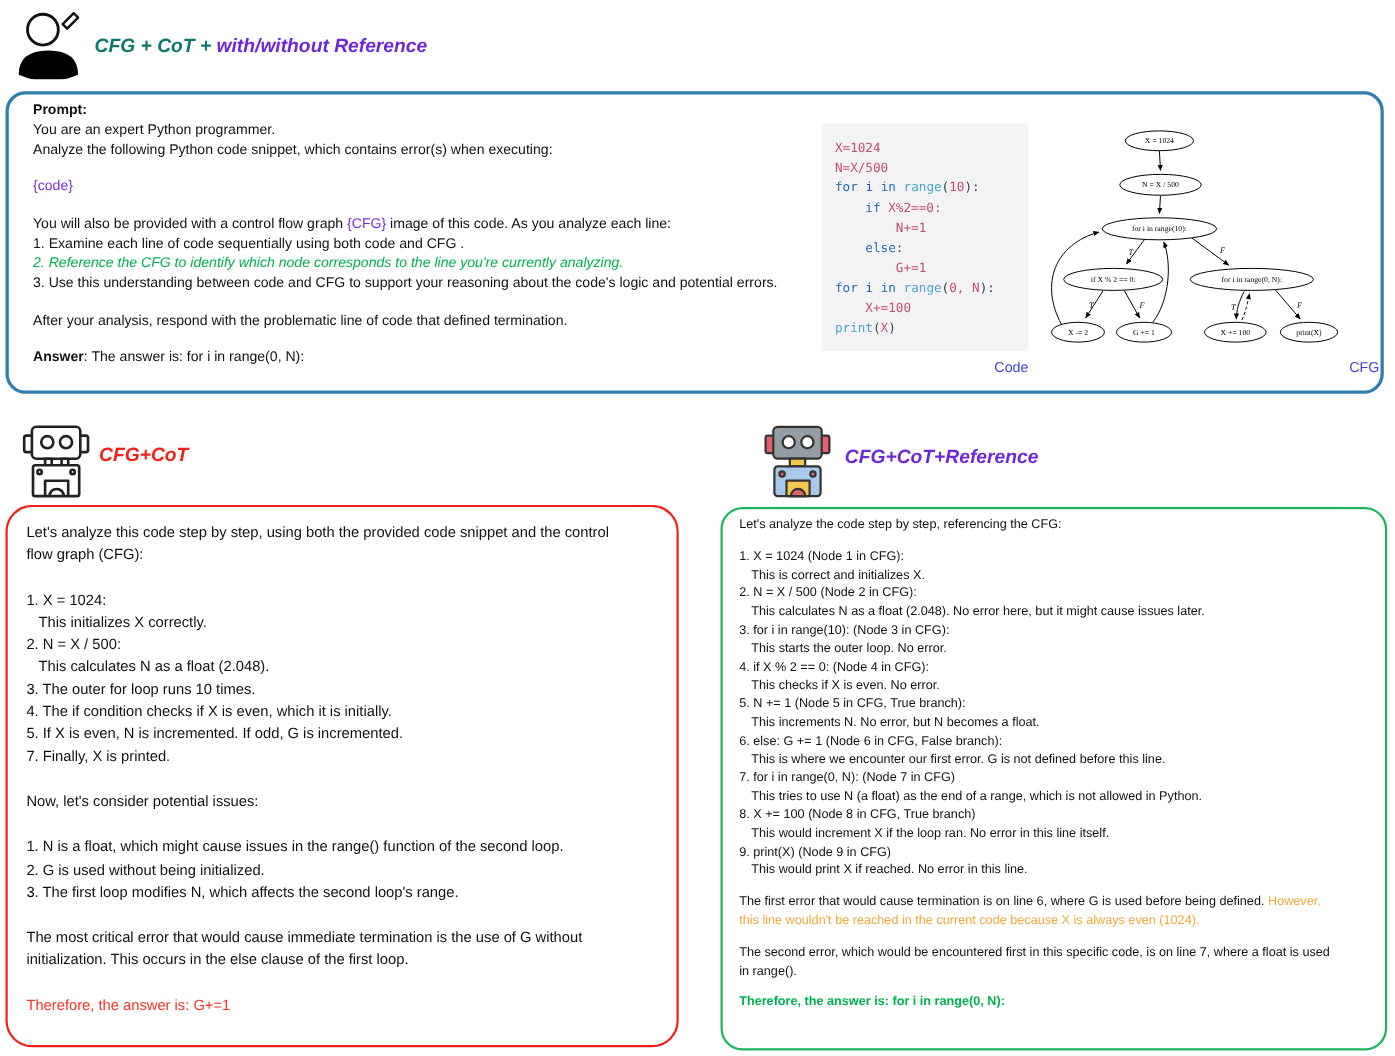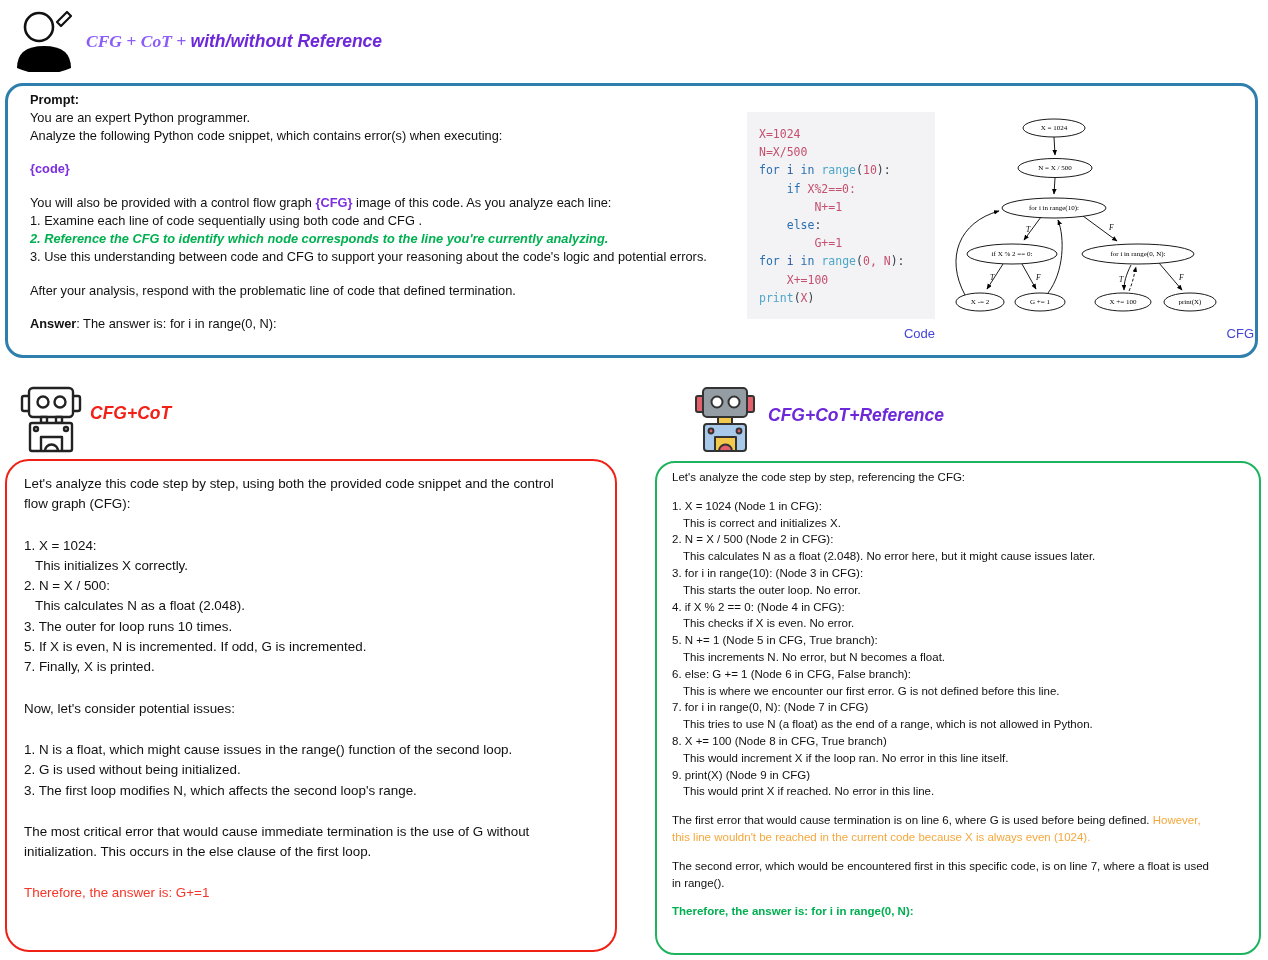--- a/index.html
+++ b/index.html
@@ -2,31 +2,31 @@
 <html><head>
 <meta charset="utf-8">
 <style>
   html,body{margin:0;padding:0;background:#ffffff;}
   #page{position:relative;width:1268px;height:960px;background:#fff;
         font-family:"Liberation Sans",sans-serif;color:#111;overflow:hidden;}
   .abs{position:absolute;}
 
   
   .hdr-title{font-size:17.5px;font-weight:bold;font-style:italic;white-space:nowrap;}
-  .t-blue{color:#8b5cf6;font-family:Liberation Serif, serif;}
+  .t-blue{color:#0f766e;}
   .t-green{color:#6d28d9;}
   .t-red{color:#f32015;}
 
   
   #prompt-card{left:5px;top:83px;width:1253px;height:275px;border:3px solid #2f7fae;border-radius:18px;box-sizing:border-box;background:#fff;}
   #prompt-text{left:30px;top:91px;width:708px;font-size:12.8px;line-height:18px;}
   .tl{white-space:nowrap;}
   .tl .b{font-weight:bold;}
-  .tl .purple{color:#7a2ee0;font-weight:bold;}
-  .tl .gbi{color:#00b050;font-weight:bold;font-style:italic;}
+  .tl .purple{color:#7a2ee0;font-weight:normal;}
+  .tl .gbi{color:#00b050;font-weight:normal;font-style:italic;}
   .tl .red{color:#f43527;}
   .tl .orange{color:#f5a73b;}
   .tl .gb{color:#00b050;font-weight:bold;}
   .ind{padding-left:11px;}
 
   
   #code-panel{left:747px;top:112px;width:188px;height:207px;background:#f3f3f5;}
   #code-lines{padding:13px 0 0 12px;font-family:"DejaVu Sans Mono",monospace;font-size:11.5px;line-height:18.2px;}
   .cl{white-space:pre;}
   .cl .k{color:#2a6fb0;font-weight:400;}
@@ -180,20 +180,21 @@
   <div class="abs" id="left-card"></div>
   <div class="abs" id="left-card-text">
       <div class="tl"><span>Let's analyze this code step by step, using both the provided code snippet and the control</span></div>
       <div class="tl"><span>flow graph (CFG):</span></div>
       <div style="height: 21px;"></div>
       <div class="tl"><span>1. X = 1024:</span></div>
       <div class="tl ind"><span>This initializes X correctly.</span></div>
       <div class="tl"><span>2. N = X / 500:</span></div>
       <div class="tl ind"><span>This calculates N as a float (2.048).</span></div>
       <div class="tl"><span>3. The outer for loop runs 10 times.</span></div>
+      <div class="tl"><span>4. The if condition checks if X is even, which it is initially.</span></div>
       <div class="tl"><span>5. If X is even, N is incremented. If odd, G is incremented.</span></div>
       <div class="tl"><span>7. Finally, X is printed.</span></div>
       <div style="height: 21px;"></div>
       <div class="tl"><span>Now, let's consider potential issues:</span></div>
       <div style="height: 21px;"></div>
       <div class="tl"><span>1. N is a float, which might cause issues in the range() function of the second loop.</span></div>
       <div class="tl"><span>2. G is used without being initialized.</span></div>
       <div class="tl"><span>3. The first loop modifies N, which affects the second loop's range.</span></div>
       <div style="height: 21px;"></div>
       <div class="tl"><span>The most critical error that would cause immediate termination is the use of G without</span></div>

